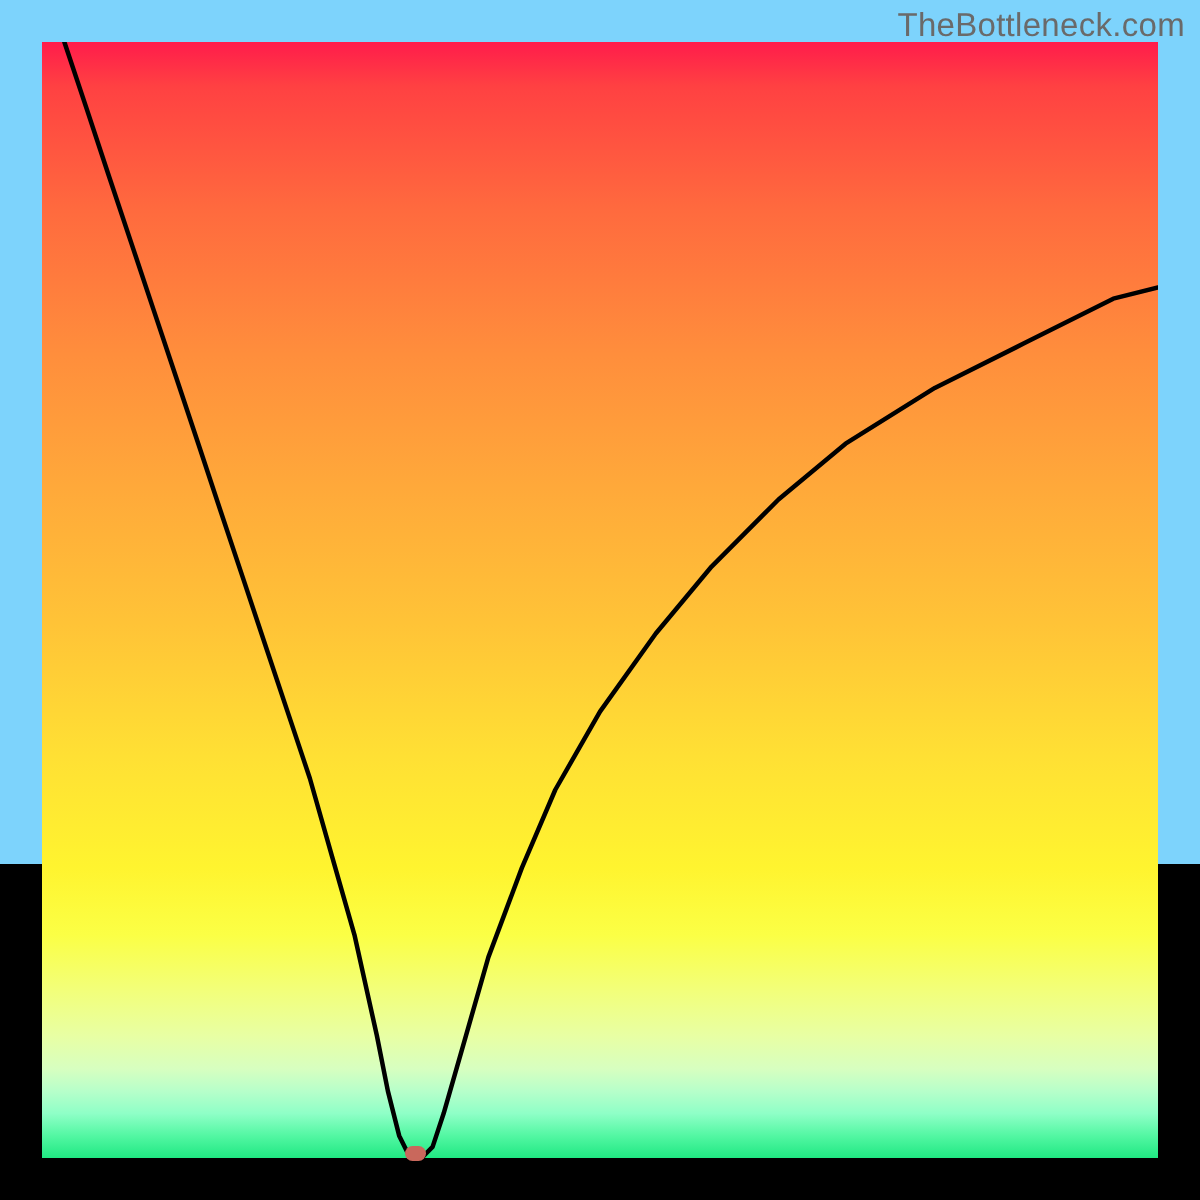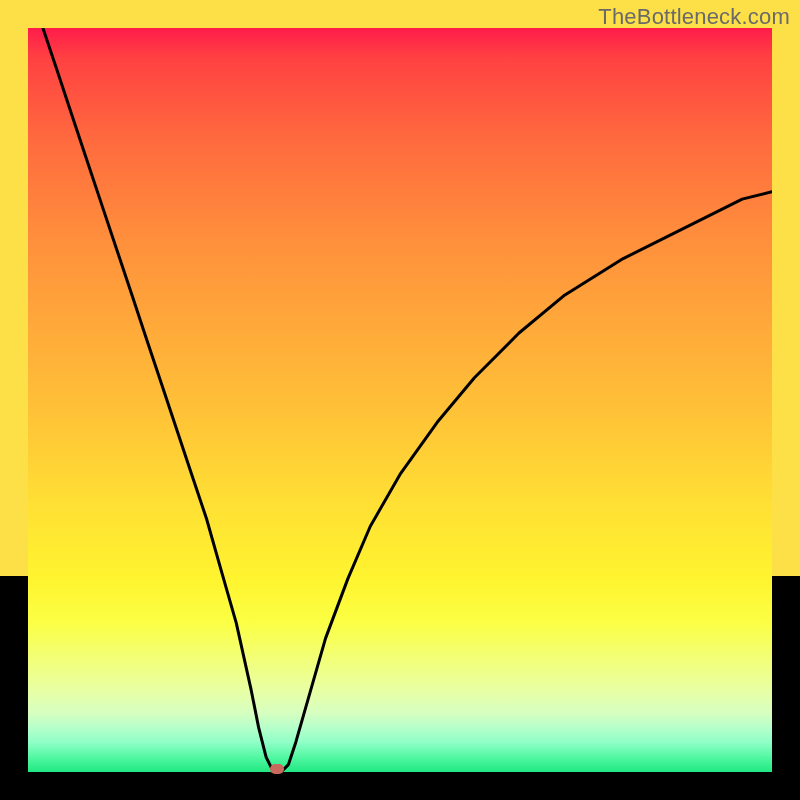--- a/index.html
+++ b/index.html
@@ -8,21 +8,21 @@
     width: 800px;
     height: 800px;
     background: #000;
     overflow: hidden;
     font-family: Arial, Helvetica, sans-serif;
   }
   .outer {
     position: relative;
     width: 800px;
     height: 576px;
-    background: #fde047;
+    background: #7dd3fc;
   }
   .watermark {
     position: absolute;
     top: 4px;
     right: 10px;
     color: #6a6a6a;
     font-size: 22px;
     font-weight: 500;
     letter-spacing: 0.2px;
     z-index: 10;

